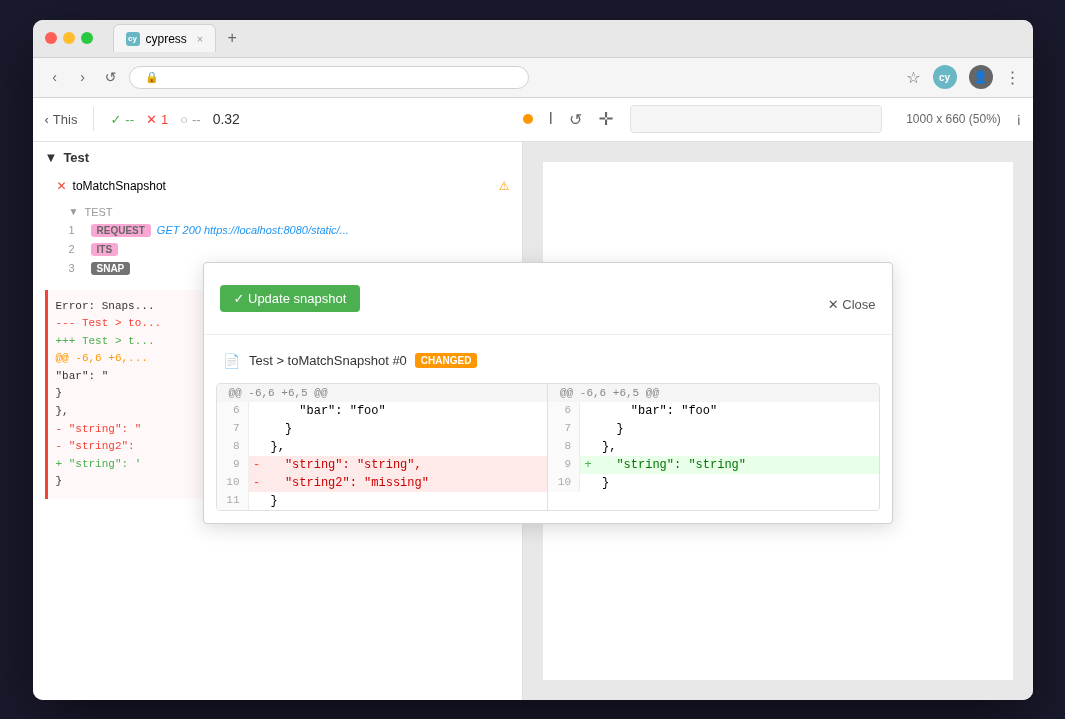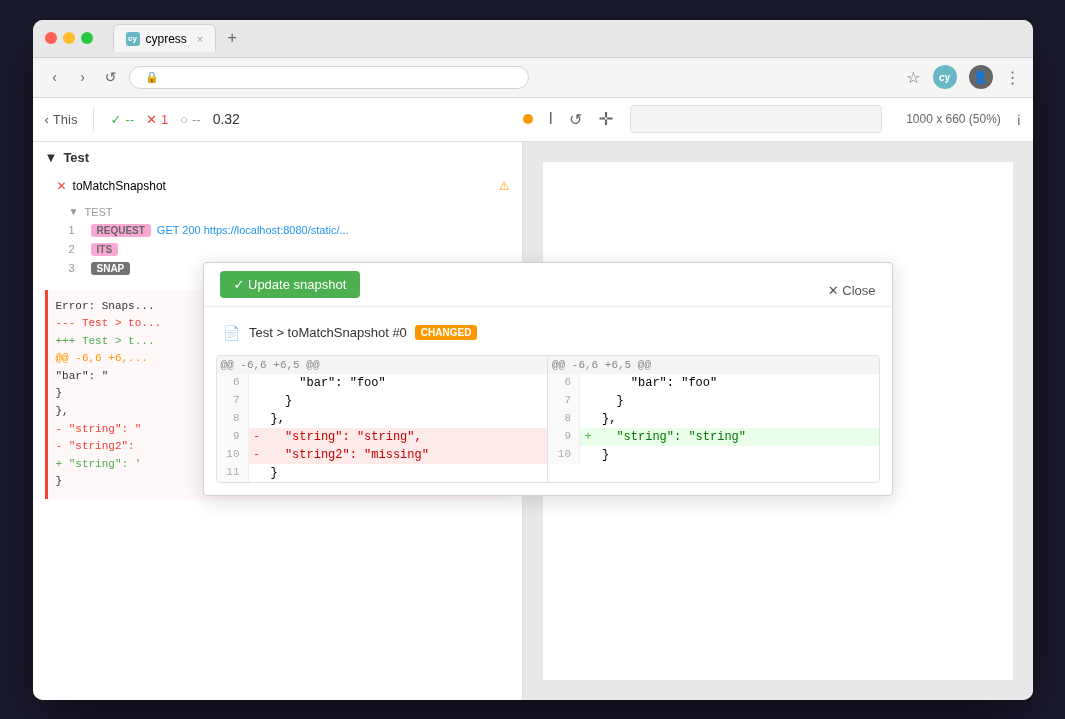--- a/index.html
+++ b/index.html
@@ -296,20 +296,21 @@
     }
 
     .step-snap {
       background: #737373;
       color: white;
     }
 
     .step-get-url {
       color: #2196f3;
       font-size: 11px;
+      font-style: italic;
     }
 
     .error-output {
       margin: 8px 12px;
       padding: 8px;
       background: #fff8f8;
       border-left: 3px solid #f44336;
       font-size: 11px;
       font-family: 'Monaco', 'Courier New', monospace;
       color: #333;
@@ -368,21 +369,21 @@
       border: 1px solid #d0d0d0;
       border-radius: 4px;
       box-shadow: 0 4px 20px rgba(0,0,0,0.15);
       pointer-events: all;
       overflow: hidden;
     }
 
     .modal-header {
       display: flex;
       align-items: center;
-      padding: 8px 16px;
+      padding: 22px 16px;
       gap: 12px;
       border-bottom: 1px solid #eee;
     }
 
     .update-snapshot-btn {
       background: #4caf50;
       color: white;
       border: none;
       border-radius: 4px;
       padding: 6px 14px;
@@ -454,21 +455,21 @@
     }
 
     .diff-pane:last-child {
       border-right: none;
     }
 
     .diff-info-row {
       background: #f5f5f5;
       color: #888;
       font-size: 11px;
-      padding: 3px 4px;
+      padding: 3px 12px;
       font-family: 'Monaco', 'Courier New', monospace;
     }
 
     .diff-row {
       display: flex;
       align-items: stretch;
     }
 
     .diff-line-num {
       width: 32px;

